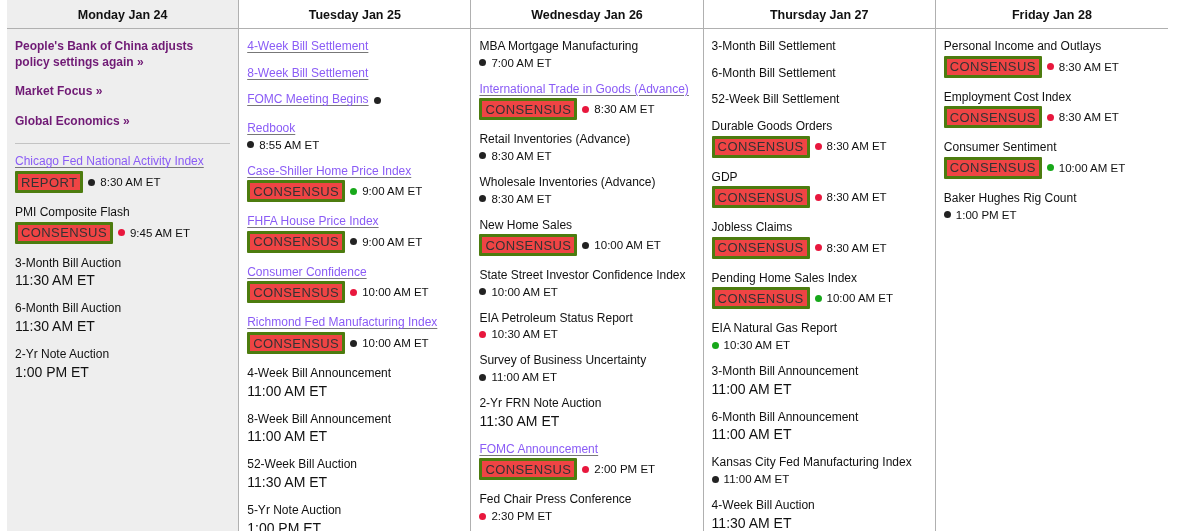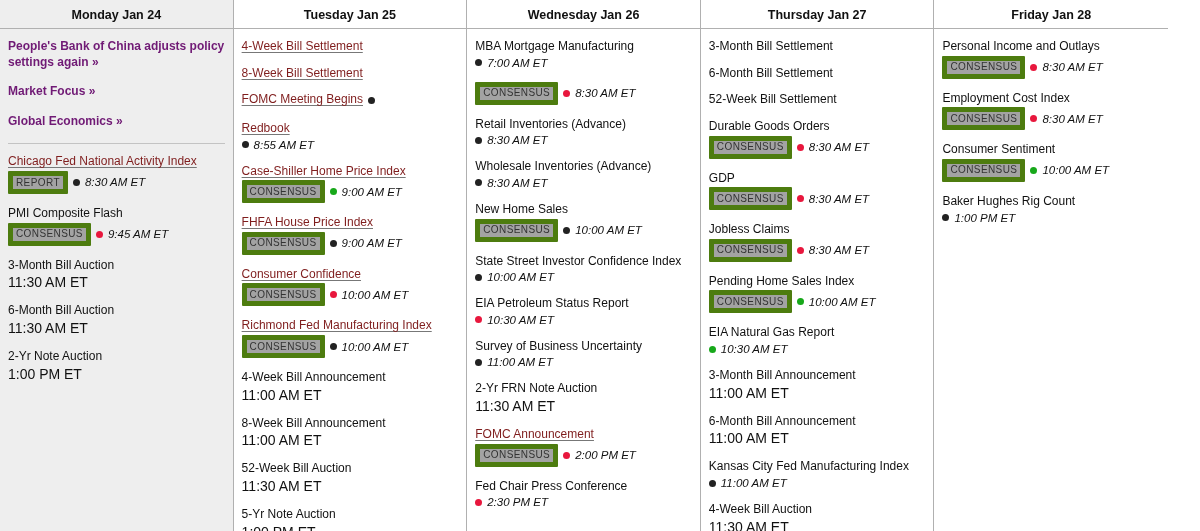--- a/index.html
+++ b/index.html
@@ -13,20 +13,21 @@
     font-family: "Liberation Sans", sans-serif;
     font-size: 12px;
     color: #111111;
     overflow: hidden;
   }
   .calendar {
     display: flex;
     width: 1168px;
     height: 531px;
     box-sizing: border-box;
+    padding-left: 7px;
   }
   .day-col {
     width: 240px;
     box-sizing: border-box;
     border-right: 1px solid #b0b0b0;
     position: relative;
     overflow: hidden;
   }
   .day-col:last-child {
     border-right: none;
@@ -52,59 +53,58 @@
     margin-bottom: 12px;
     line-height: 1.22;
   }
   .event-title {
     font-size: 12px;
     color: #111111;
     display: block;
     margin-bottom: 2px;
   }
   .event-title.link {
-    color: #7f1d1d;
+    color: #8b5cf6;
     text-decoration: underline;
     text-decoration-color: #777777;
     text-underline-offset: 2px;
   }
   .event-meta {
     display: flex;
     align-items: center;
     flex-wrap: wrap;
     gap: 5px;
     font-size: 11.5px;
     color: #111111;
     margin-top: 1px;
   }
   .tag {
     display: inline-block;
-    border: 5px solid #4d7c0f;
-    background: #a3a3a3;
+    border: 3px solid #4d7c0f;
+    background: #ef4444;
     color: #333333;
-    font-size: 10px;
+    font-size: 13px;
     letter-spacing: 0.4px;
     padding: 1.5px 3px 1.5px 3px;
     line-height: 1;
     border-radius: 1px;
     white-space: nowrap;
   }
   .dot {
     display: inline-block;
     width: 7px;
     height: 7px;
     border-radius: 50%;
     flex: 0 0 auto;
   }
   .dot.red { background: #e8173d; }
   .dot.green { background: #17a81a; }
   .dot.black { background: #222222; }
   .time {
     white-space: nowrap;
-    font-style: italic;
   }
   .time-block {
     display: block;
     font-size: 14px;
     margin-top: 1px;
   }
   .inline-dot-row {
     display: flex;
     align-items: center;
     gap: 5px;
@@ -245,20 +245,21 @@
       <div class="day-header">Wednesday Jan 26</div>
       <div class="day-body">
         <div class="event">
           <span class="event-title">MBA Mortgage Manufacturing</span>
           <div class="event-meta">
             <span class="dot black"></span>
             <span class="time">7:00 AM ET</span>
           </div>
         </div>
         <div class="event">
+          <span class="event-title link">International Trade in Goods (Advance)</span>
           <div class="event-meta">
             <span class="tag">CONSENSUS</span>
             <span class="dot red"></span>
             <span class="time">8:30 AM ET</span>
           </div>
         </div>
         <div class="event">
           <span class="event-title">Retail Inventories (Advance)</span>
           <div class="event-meta">
             <span class="dot black"></span>

